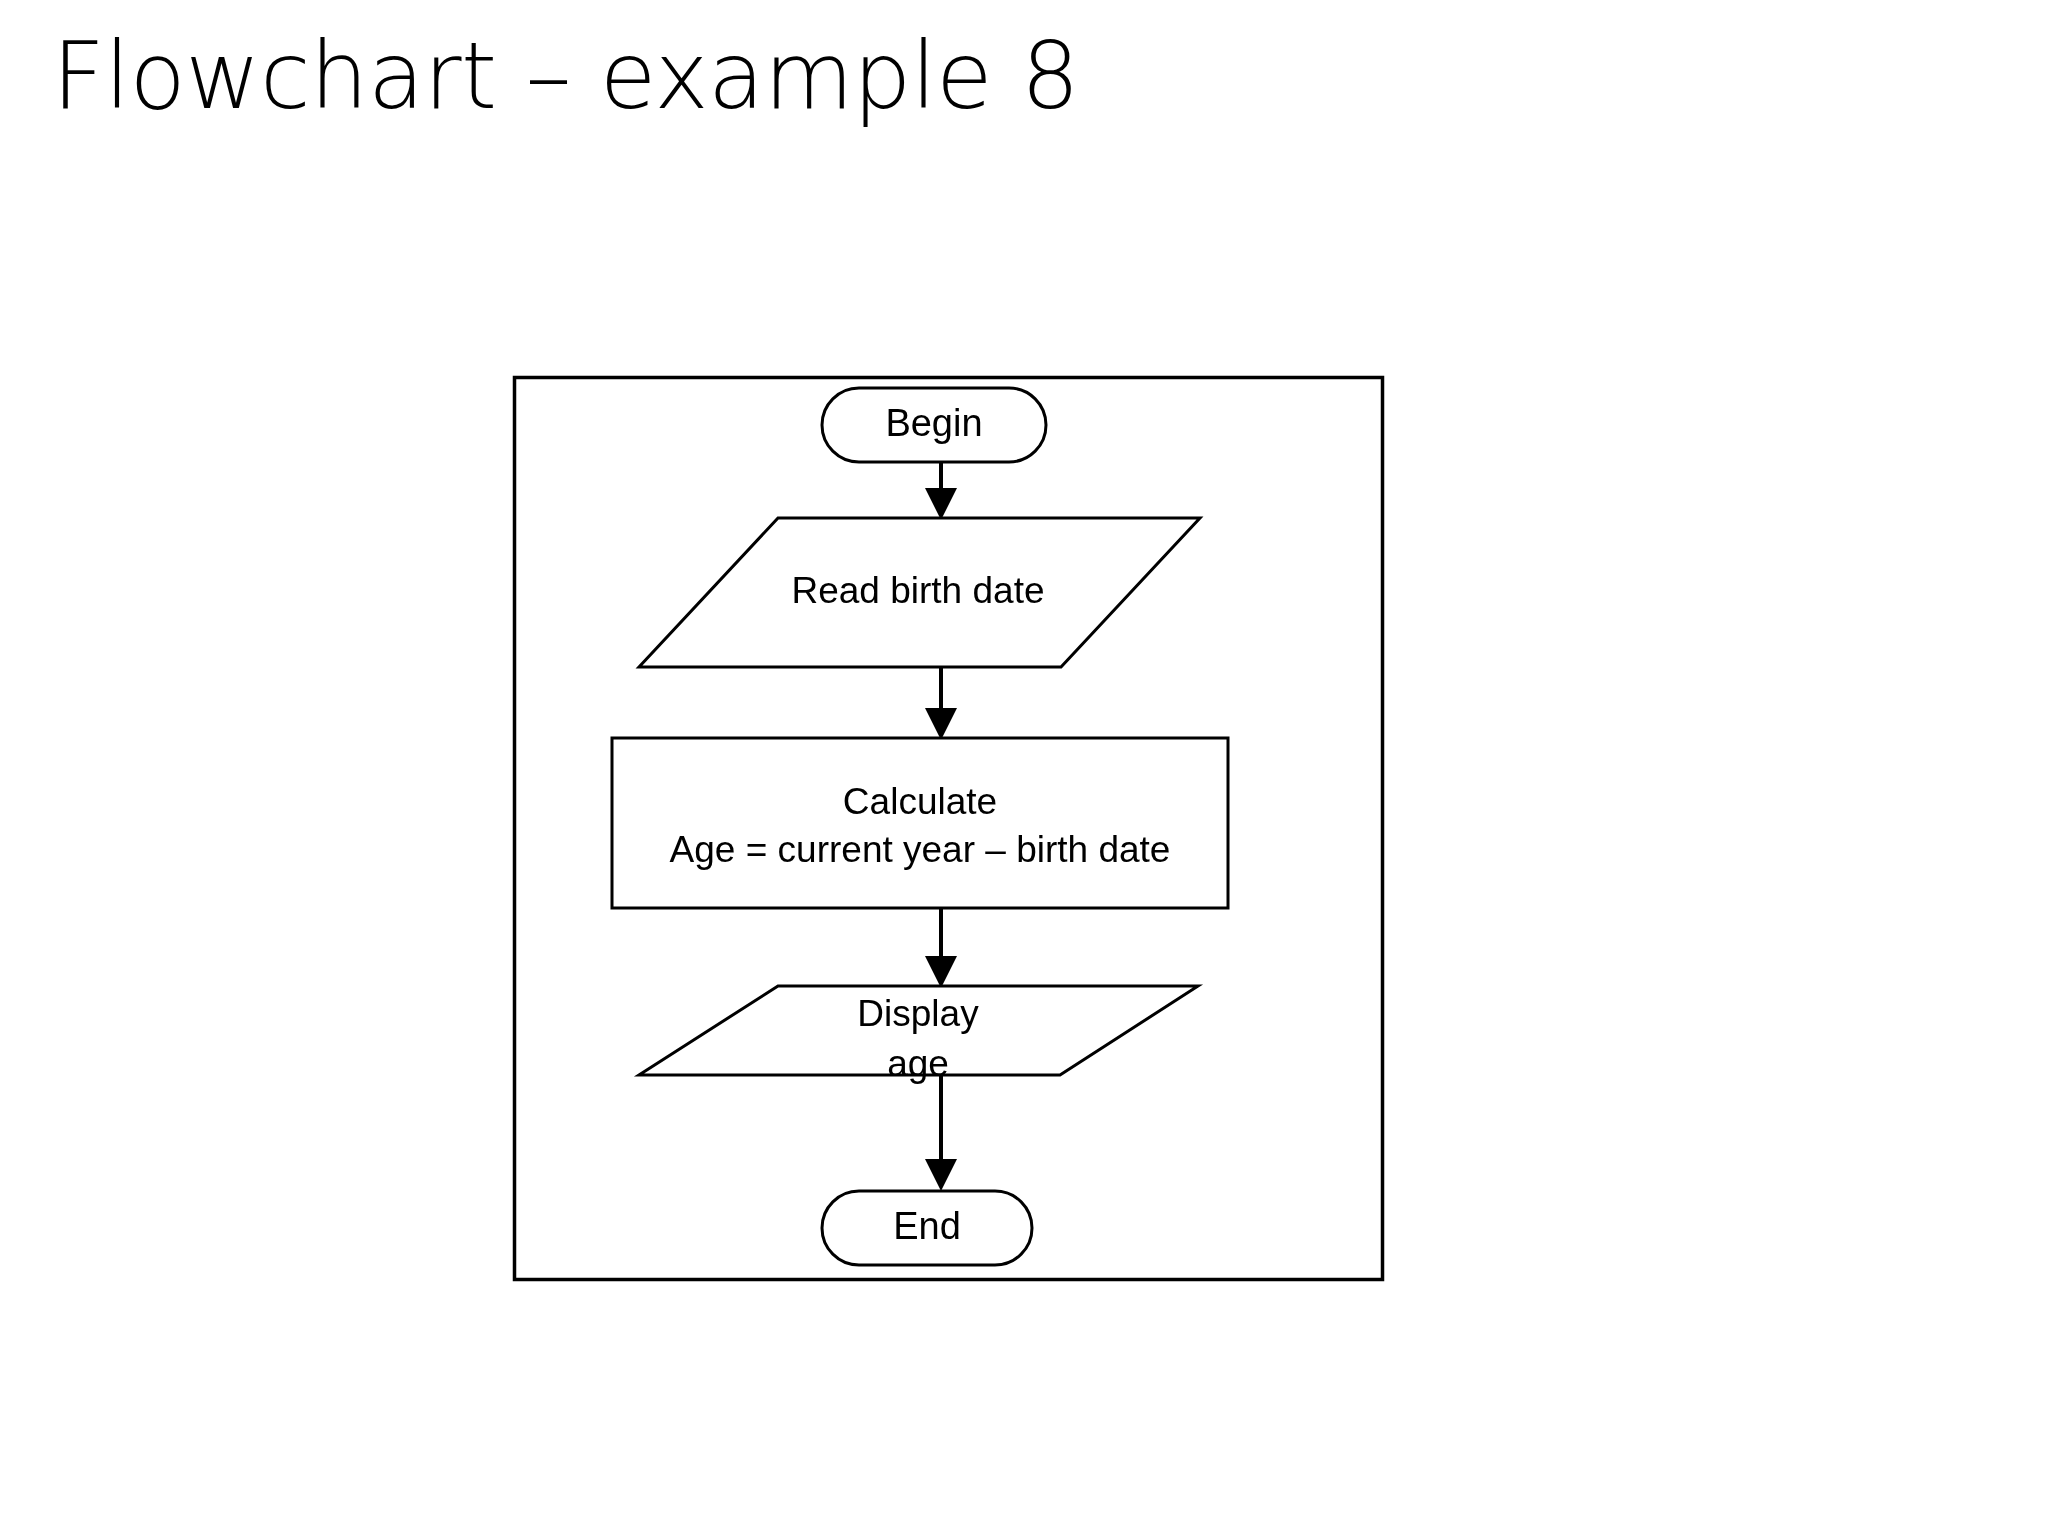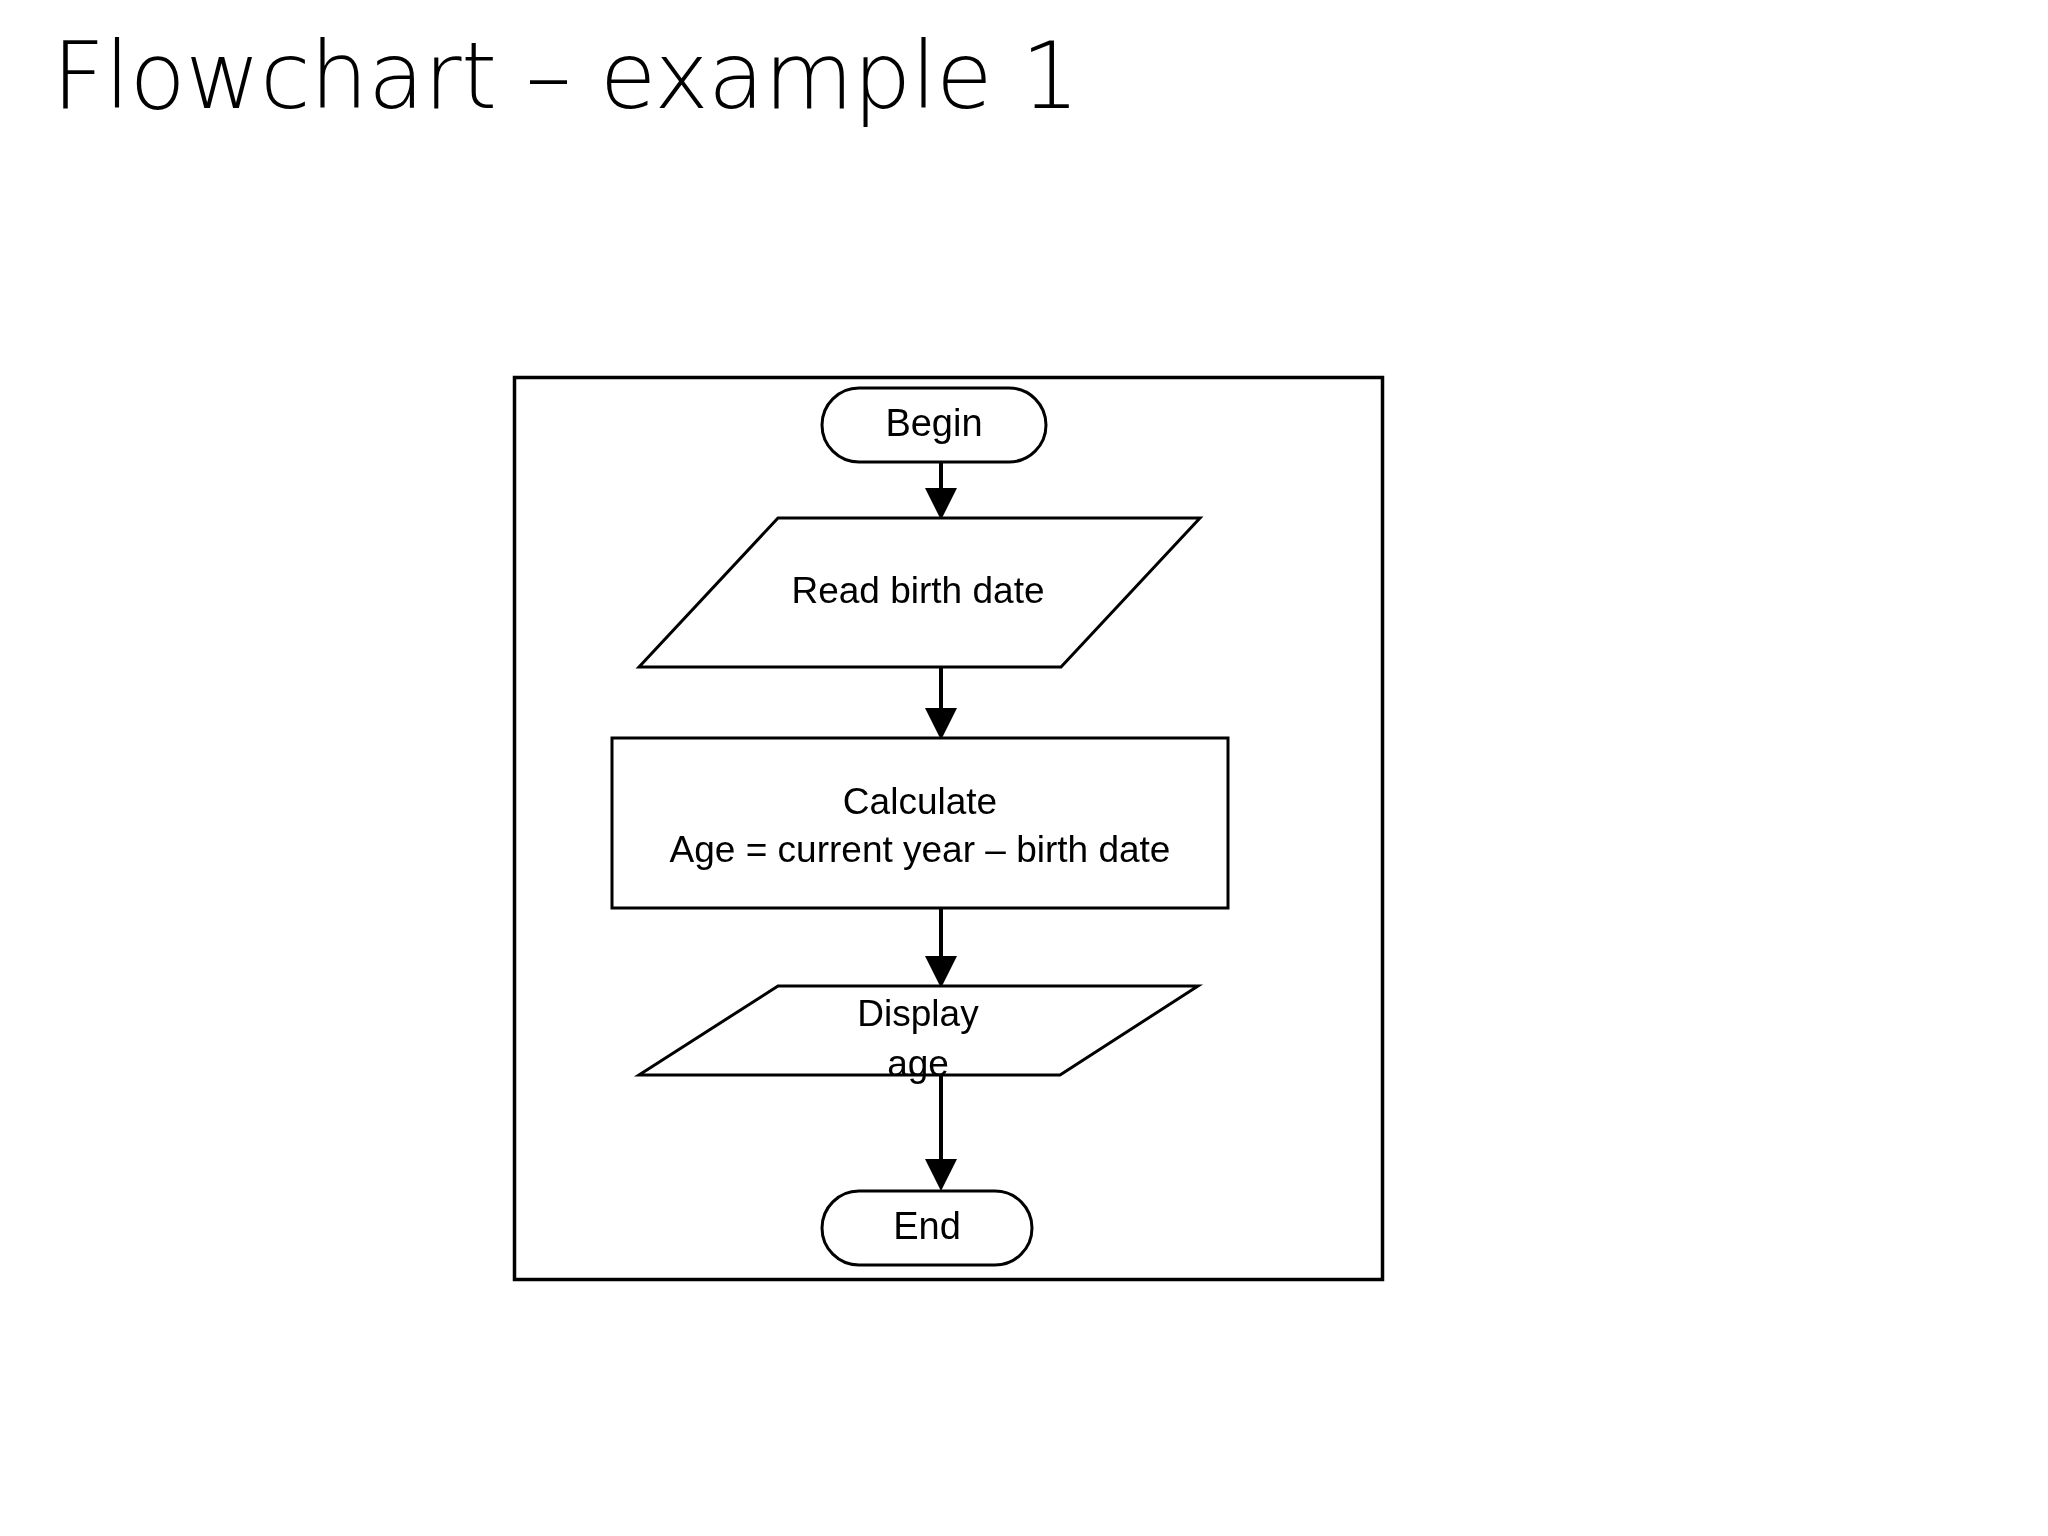--- a/index.html
+++ b/index.html
@@ -66,21 +66,21 @@
     text-anchor: middle;
     dominant-baseline: middle;
   }
   .node-label.terminal {
     font-size: 38px;
   }
 </style>
 </head>
 <body>
 
-<div id="slide-title">Flowchart – example 1</div>
+<div id="slide-title">Flowchart – example 8</div>
 
 <svg id="flowchart-canvas" viewBox="0 0 2048 1536" xmlns="http://www.w3.org/2000/svg">
 
   <rect class="frame-outline" x="514.5" y="377.5" width="868" height="902"></rect>
 
   <g>
     <rect class="shape-outline" x="822" y="388" width="224" height="74" rx="37" ry="37"></rect>
     <text class="node-label terminal" x="934" y="426">Begin</text>
   </g>
 

